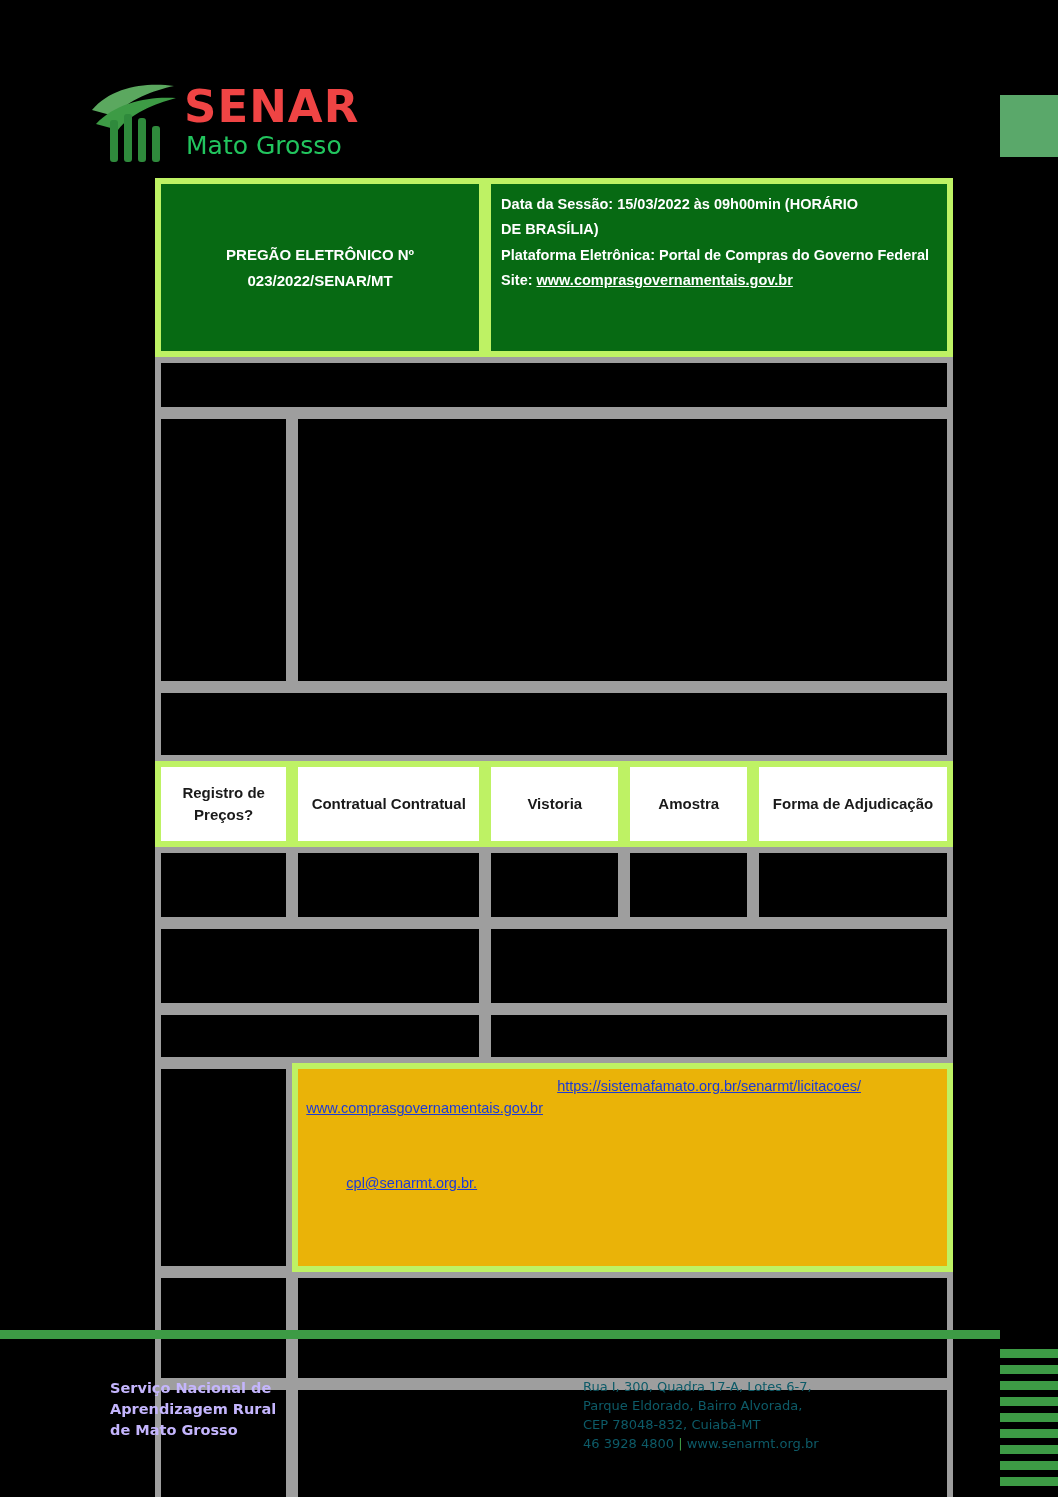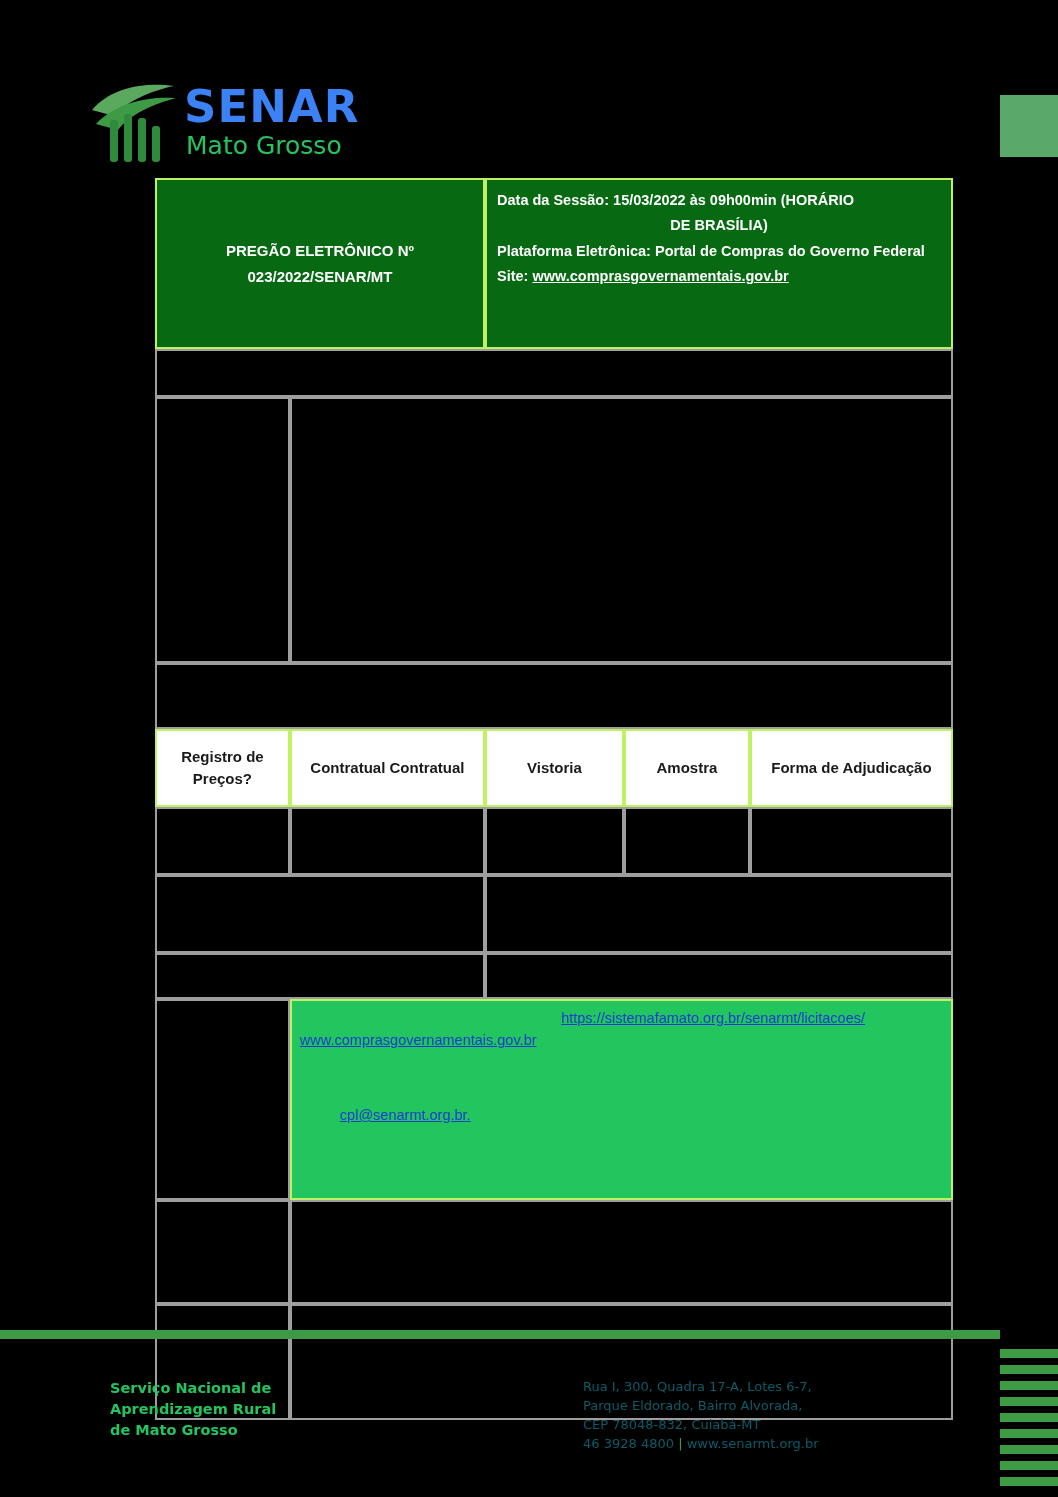--- a/index.html
+++ b/index.html
@@ -57,21 +57,21 @@
   }
   .logo-mark { position: absolute; left: 0; top: 4px; }
   .logo-text {
     position: absolute;
     left: 96px;
     top: 8px;
     font-family: "DejaVu Sans", sans-serif;
     font-weight: bold;
     font-size: 45px;
     letter-spacing: 1px;
-    color: #3b82f6;
+    color: #ef4444;
     line-height: 1;
   }
   .logo-sub {
     position: absolute;
     left: 98px;
     top: 57px;
     font-family: "DejaVu Sans", sans-serif;
     font-size: 25px;
     color: #22c55e;
     line-height: 1;
@@ -80,21 +80,21 @@
   
   .doc-table {
     position: absolute;
     left: 155px;
     top: 178px;
     width: 798px;
     border-collapse: separate;
     border-spacing: 0;
   }
   .doc-table td {
-    border: 2px solid #bef264;
+    border: 6px solid #bef264;
     vertical-align: top;
     padding: 6px 8px;
     font-size: 14.5px;
     line-height: 1.55;
     color: #000000;
   }
   td.green {
     background: #076a13;
     color: #ffffff;
     font-weight: bold;
@@ -105,36 +105,36 @@
     font-size: 15px;
     line-height: 1.7;
   }
   td.green.right-info {
     text-align: justify;
     font-size: 14.5px;
     line-height: 1.75;
     vertical-align: top;
     padding: 8px 10px;
   }
-  td.green.right-info .ctr { text-align: center; }
+  td.green.right-info .ctr { text-align: left; }
   td.green.right-info a {
     color: #ffffff;
     text-decoration: underline;
   }
   td.blank { background: #000000; border-color: #9e9e9e; }
   td.hdr {
     background: #ffffff;
     color: #1a1a1a;
     font-weight: bold;
     text-align: center;
     vertical-align: middle;
     font-size: 15px;
     line-height: 1.5;
   }
-  .link-cell { background: #22c55e; }
+  .link-cell { background: #eab308; }
   .link-cell a {
     color: #1c3bd6;
     text-decoration: underline;
     font-size: 14.5px;
   }
   .link-right { text-align: right; display: block; padding-right: 78px; }
   .link-left  { display: block; }
   .link-mail  { display: block; padding-left: 40px; padding-top: 52px; }
 
   
@@ -147,21 +147,21 @@
     background: #3d9b45;
   }
   .footer-left {
     position: absolute;
     left: 110px;
     top: 1378px;
     font-family: "DejaVu Sans", sans-serif;
     font-weight: bold;
     font-size: 14.5px;
     line-height: 1.45;
-    color: #22c55e;
+    color: #c4b5fd;
   }
   .footer-right {
     position: absolute;
     left: 583px;
     top: 1378px;
     font-family: "DejaVu Sans", sans-serif;
     font-size: 13px;
     line-height: 1.45;
     color: #0d5b68;
   }

